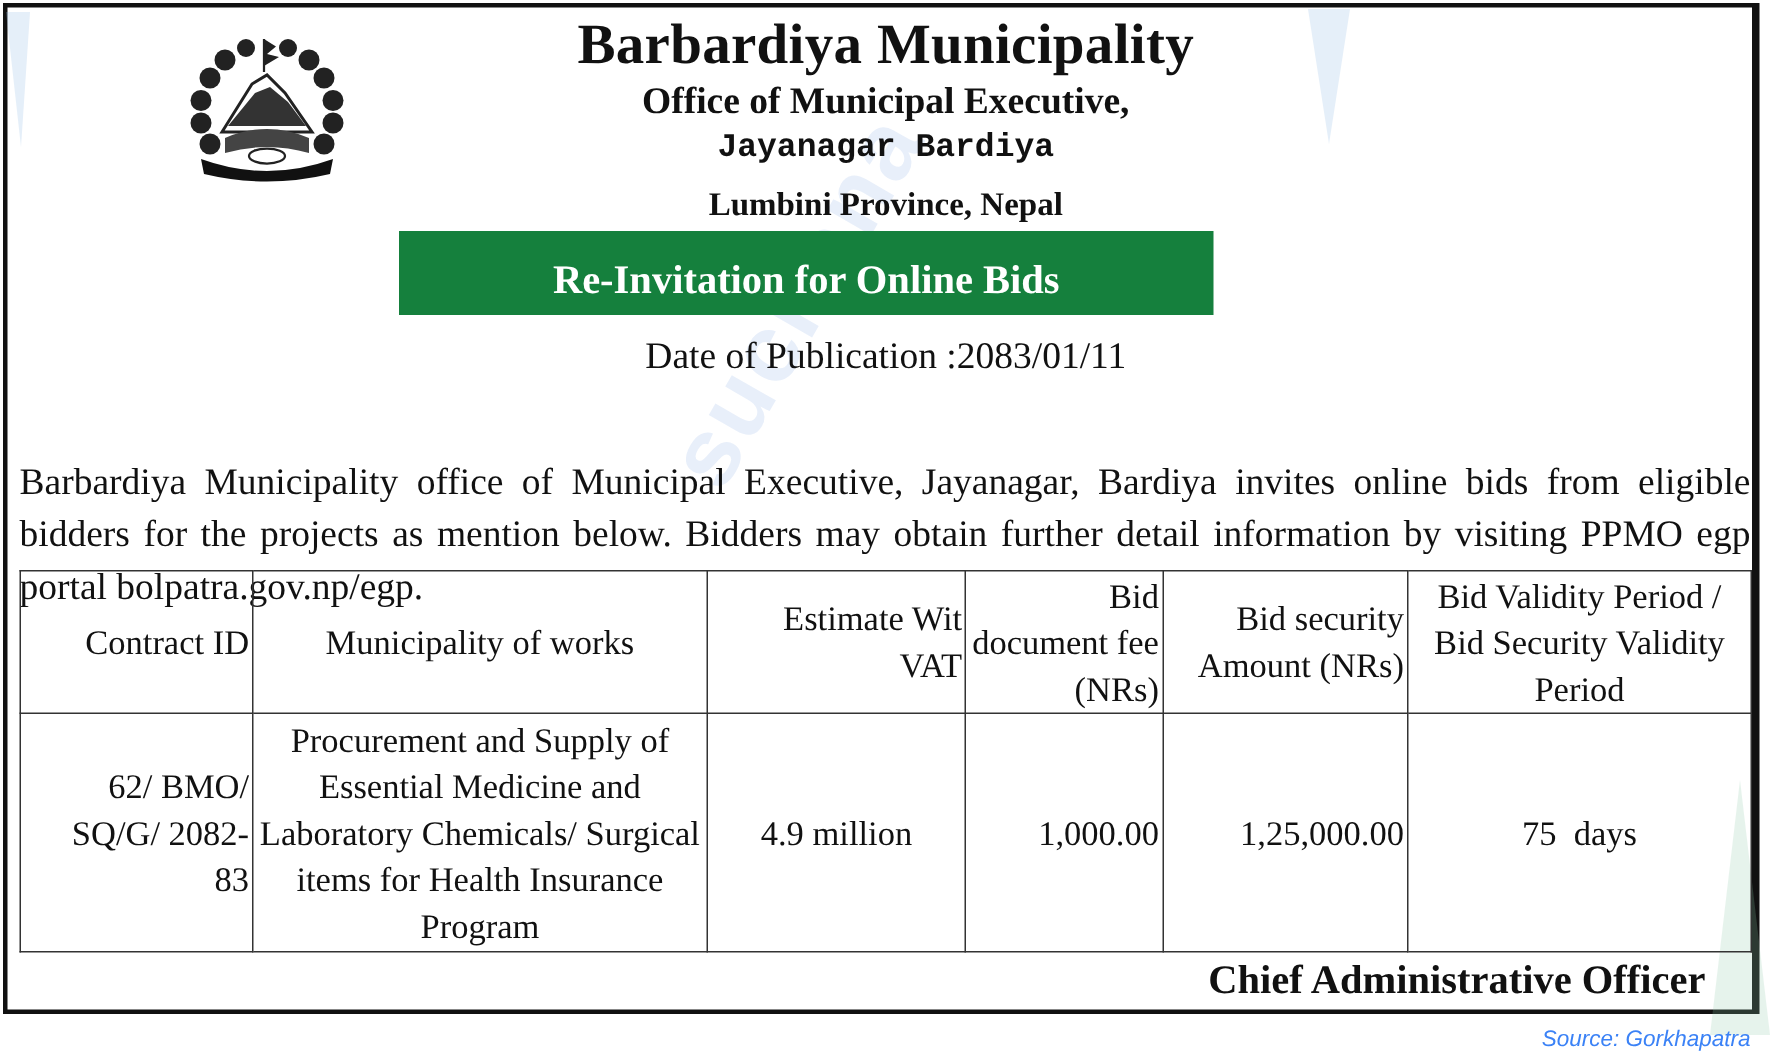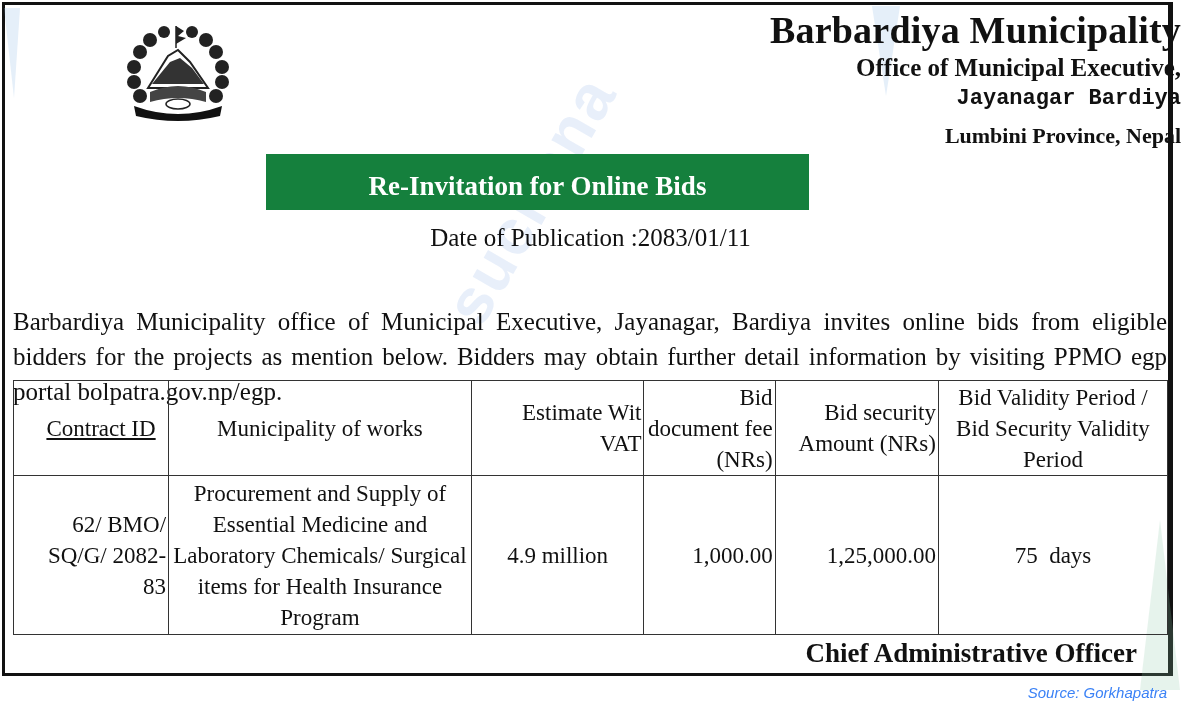--- a/index.html
+++ b/index.html
@@ -8,21 +8,21 @@
     font-family: "Liberation Serif", "DejaVu Serif", serif; color: #111;
   }
   .frame {
     position: absolute; left: 2px; top: 2px; width: 1171px; height: 674px;
     border: 3px solid #111; border-right-width: 5px; box-sizing: border-box; background: #fff;
   }
   .logo {
     position: absolute; left: 120px; top: 22px; width: 116px; height: 100px;
   }
   .h-title {
-    position: absolute; left: 0; width: 1181px; text-align: right; font-weight: bold;
+    position: absolute; left: 0; width: 1181px; text-align: center; font-weight: bold;
   }
   .t1 { top: 8px; font-size: 38px; letter-spacing: 0.2px; }
   .t2 { top: 54px; font-size: 25px; }
   .t3 { top: 86px; font-size: 22px; font-family: Liberation Mono, monospace; }
   .t4 { top: 123px; font-size: 22px; }
   .banner {
     position: absolute; left: 266px; top: 154px; width: 543px; height: 56px; background: #15803d;
     color: #fff; text-align: center; font-weight: bold; font-size: 27px; line-height: 64px;
     font-family: "Liberation Serif", serif;
   }
@@ -103,21 +103,21 @@
 
 <div class="banner">Re-Invitation for Online Bids</div>
 
 <div class="pubdate">Date of Publication :2083/01/11</div>
 
 <div class="intro">Barbardiya Municipality office of Municipal Executive, Jayanagar, Bardiya invites online bids from eligible bidders for the projects as mention below. Bidders may obtain further detail information by visiting PPMO egp portal bolpatra.gov.np/egp.</div>
 
 <table class="bids">
   <thead>
     <tr>
-      <th class="c1 right" style="text-align:center;padding-left:22px;text-decoration:underline;">Contract ID</th>
+      <th class="c1 right" style="text-align:right;padding-left:22px;">Contract ID</th>
       <th class="c2 center">Municipality of  works</th>
       <th class="c3 right" style="padding-left:18px;">Estimate Wit VAT</th>
       <th class="c4 right">Bid document fee (NRs)</th>
       <th class="c5 right">Bid security Amount (NRs)</th>
       <th class="c6 center">Bid Validity Period / Bid Security Validity Period</th>
     </tr>
   </thead>
   <tbody>
     <tr>
       <td class="c1 right" style="padding-left:30px;">62/ BMO/ SQ/G/ 2082-83</td>

